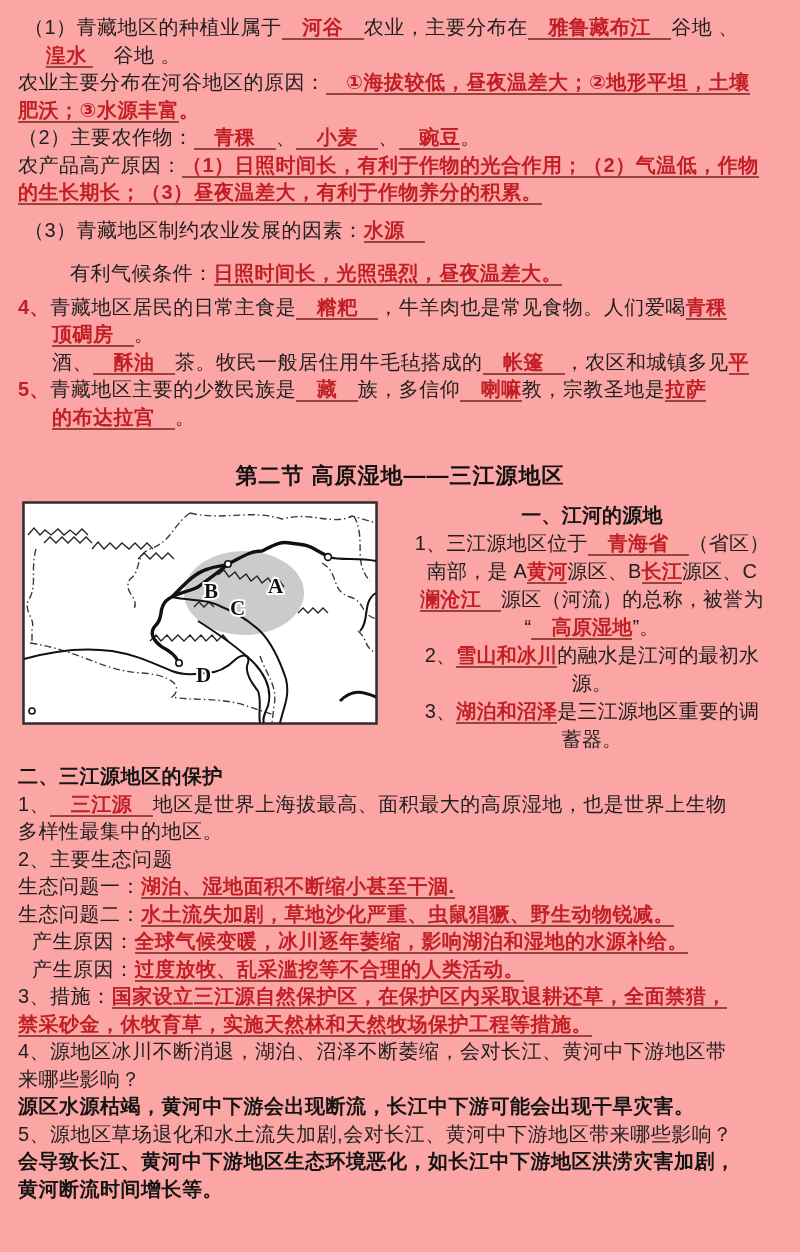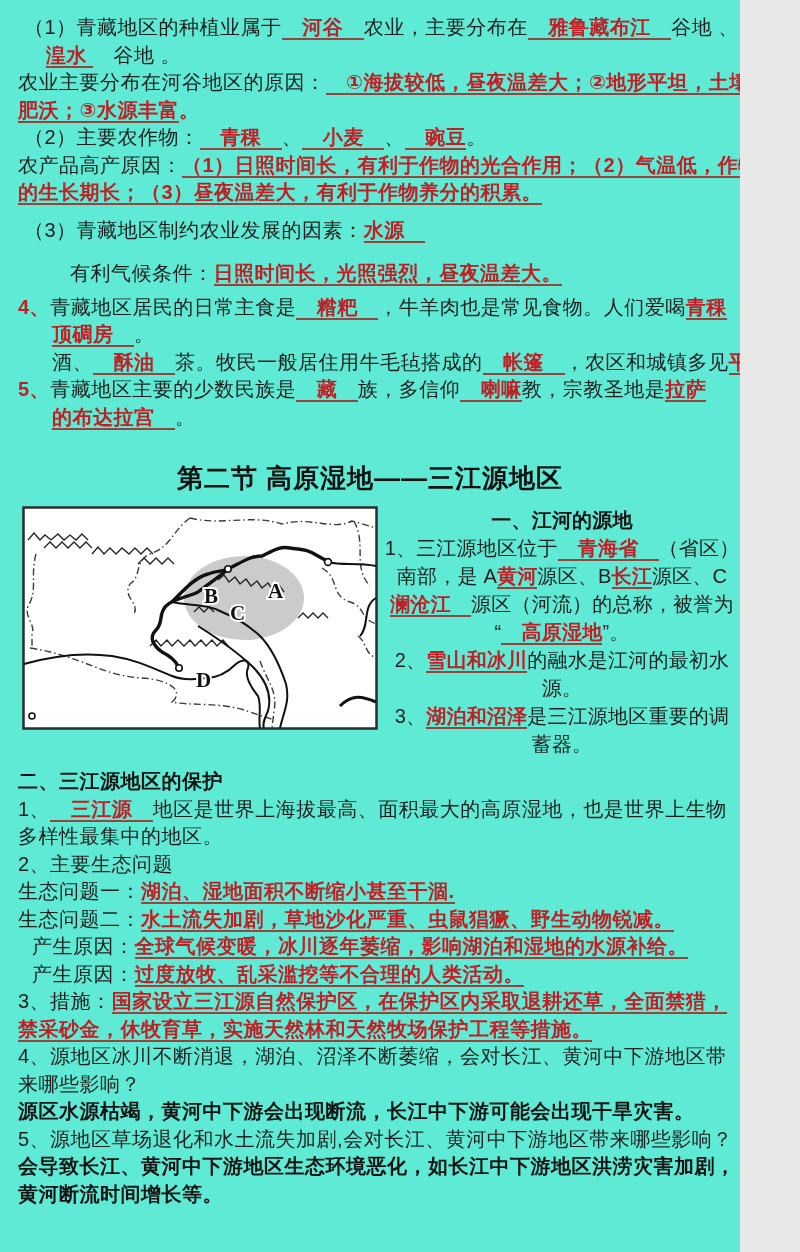--- a/index.html
+++ b/index.html
@@ -1,28 +1,28 @@
 <!DOCTYPE html>
 <html><head>
 <meta charset="utf-8">
 <style>
   html,body{margin:0;padding:0;background:#e8e8e8;}
   .page{
-    width:740px;height:1252px;background:#5eead4;overflow:hidden;
+    width:800px;height:1252px;background:#fca5a5;overflow:hidden;
     font-family:"Liberation Sans","DejaVu Sans",sans-serif;
     color:#1f1f1f;position:relative;box-sizing:border-box;
   }
   .sec{padding-left:18px;padding-right:8px;}
   .line{font-size:20px;line-height:27.5px;white-space:nowrap;letter-spacing:0.5px;}
   .run-b{color:#1f1f1f;}
   .run-bb{color:#141414;font-weight:bold;}
   .run-r{color:#c01f25;font-weight:bold;border-bottom:2px solid #97443d;padding-bottom:0px;}
   .run-rp{color:#c01f25;font-weight:bold;}
   .title{
-    text-align:center;font-size:26px;font-weight:bold;color:#111;
+    text-align:center;font-size:22px;font-weight:bold;color:#111;
     margin-top:30px;margin-bottom:10px;letter-spacing:1px;
   }
   .cols{display:flex;align-items:flex-start;margin-top:4px;}
   .map-col{flex:0 0 362px;padding-left:22px;box-sizing:border-box;}
   .right-col{flex:1;padding-left:6px;text-align:center;}
   .right-col .line{letter-spacing:0.2px;line-height:28px;}
   #sec2{margin-top:10px;}
   .footer{
     margin-top:16px;padding-left:305px;font-size:17px;color:#222;
     white-space:nowrap;
@@ -36,21 +36,21 @@
 </head>
 <body>
 
 <div class="page">
 
   <div class="sec" id="sec1" style="padding-top:14px;">
       <div class="line" style="margin-left: 6px;"><span class="run-b">（1）青藏地区的种植业属于</span><span class="run-r">　河谷　</span><span class="run-b">农业，主要分布在</span><span class="run-r">　雅鲁藏布江　</span><span class="run-b">谷地 、</span></div>
       <div class="line" style="margin-left: 28px;"><span class="run-r">湟水 </span><span class="run-b">　谷地 。</span></div>
       <div class="line"><span class="run-b">农业主要分布在河谷地区的原因：</span><span class="run-r">　①海拔较低，昼夜温差大；②地形平坦，土壤</span></div>
       <div class="line"><span class="run-r">肥沃；③水源丰富</span><span class="run-rp">。</span></div>
-      <div class="line" style="margin-left: 6px;"><span class="run-b">（2）主要农作物：</span><span class="run-r">　青稞　</span><span class="run-b">、</span><span class="run-r">　小麦　</span><span class="run-b">、</span><span class="run-r">　豌豆</span><span class="run-b">。</span></div>
+      <div class="line" style=""><span class="run-b">（2）主要农作物：</span><span class="run-r">　青稞　</span><span class="run-b">、</span><span class="run-r">　小麦　</span><span class="run-b">、</span><span class="run-r">　豌豆</span><span class="run-b">。</span></div>
       <div class="line"><span class="run-b">农产品高产原因：</span><span class="run-r">（1）日照时间长，有利于作物的光合作用；（2）气温低，作物</span></div>
       <div class="line"><span class="run-r">的生长期长；（3）昼夜温差大，有利于作物养分的积累。</span></div>
       <div class="line" style="margin-left: 6px; margin-top: 10px;"><span class="run-b">（3）青藏地区制约农业发展的因素：</span><span class="run-r">水源　</span></div>
       <div class="line" style="margin-left: 52px; margin-top: 16px;"><span class="run-b">有利气候条件：</span><span class="run-r">日照时间长，光照强烈，昼夜温差大。</span></div>
       <div class="line" style="margin-top: 6px;"><span class="run-rp">4、</span><span class="run-b">青藏地区居民的日常主食是</span><span class="run-r">　糌粑　</span><span class="run-b">，牛羊肉也是常见食物。人们爱喝</span><span class="run-r">青稞</span></div>
       <div class="line" style="margin-left: 34px;"><span class="run-r">顶碉房　</span><span class="run-b">。</span></div>
       <div class="line" style="margin-left: 34px;"><span class="run-b">酒、</span><span class="run-r">　酥油　</span><span class="run-b">茶。牧民一般居住用牛毛毡搭成的</span><span class="run-r">　帐篷　</span><span class="run-b">，农区和城镇多见</span><span class="run-r">平</span></div>
       <div class="line"><span class="run-rp">5、</span><span class="run-b">青藏地区主要的少数民族是</span><span class="run-r">　藏　</span><span class="run-b">族，多信仰</span><span class="run-r">　喇嘛</span><span class="run-b">教，宗教圣地是</span><span class="run-r">拉萨</span></div>
       <div class="line" style="margin-left: 34px;"><span class="run-r">的布达拉宫　</span><span class="run-b">。</span></div>
     </div>

